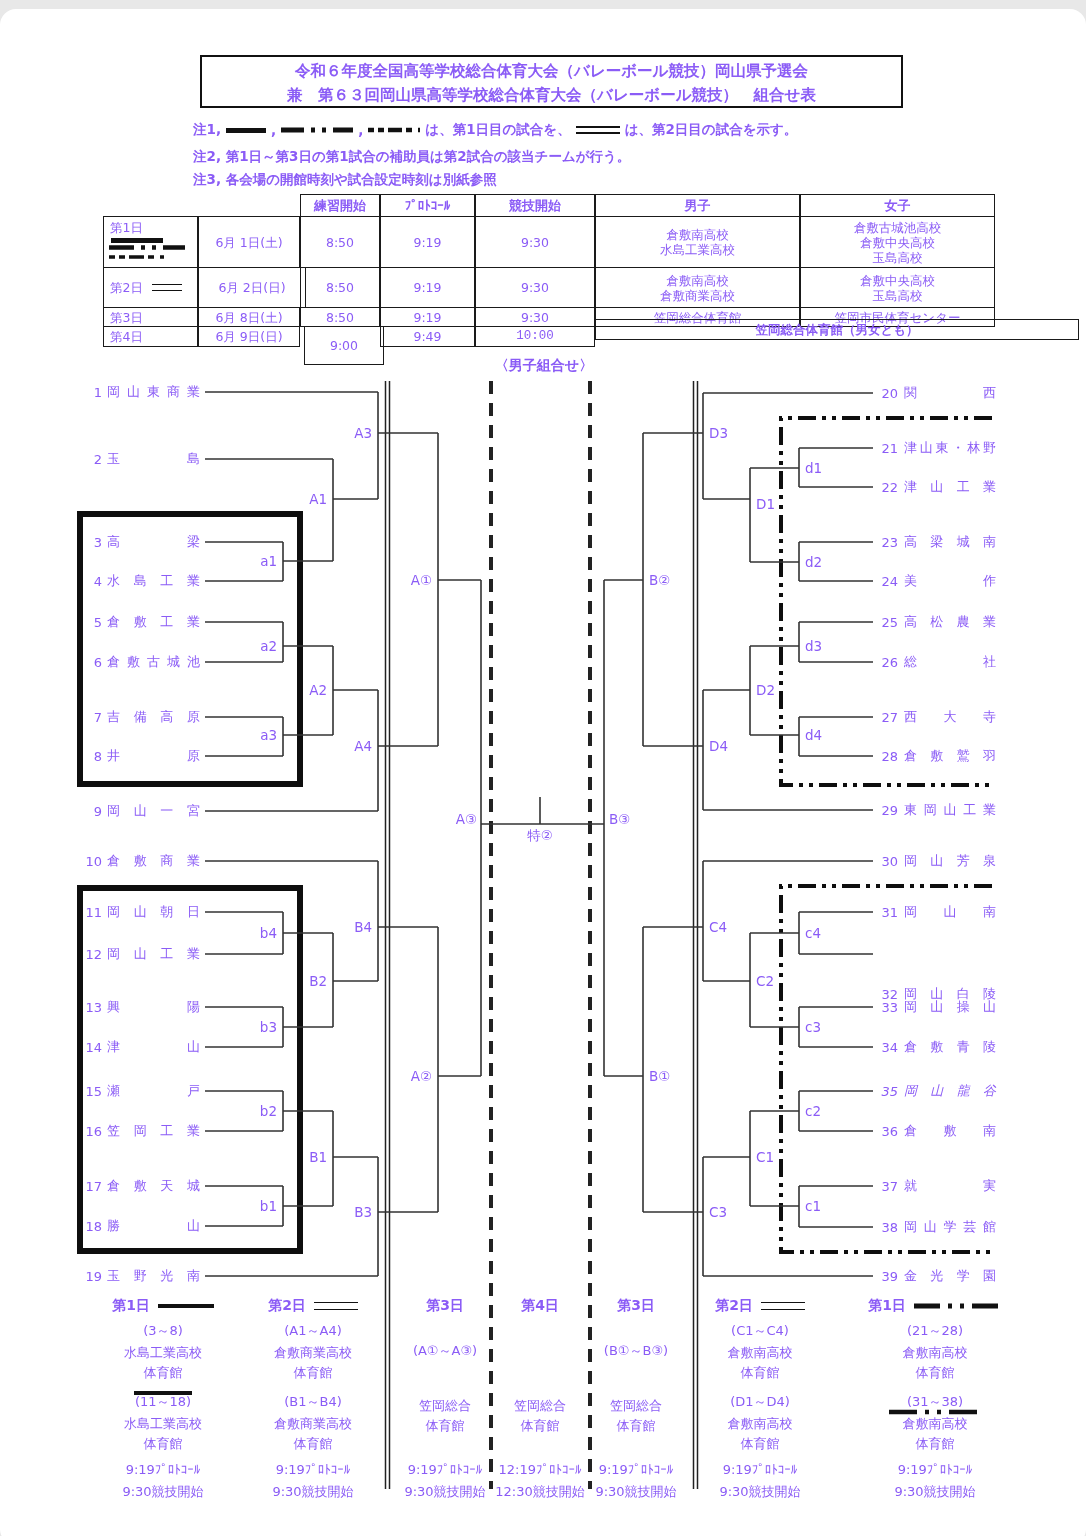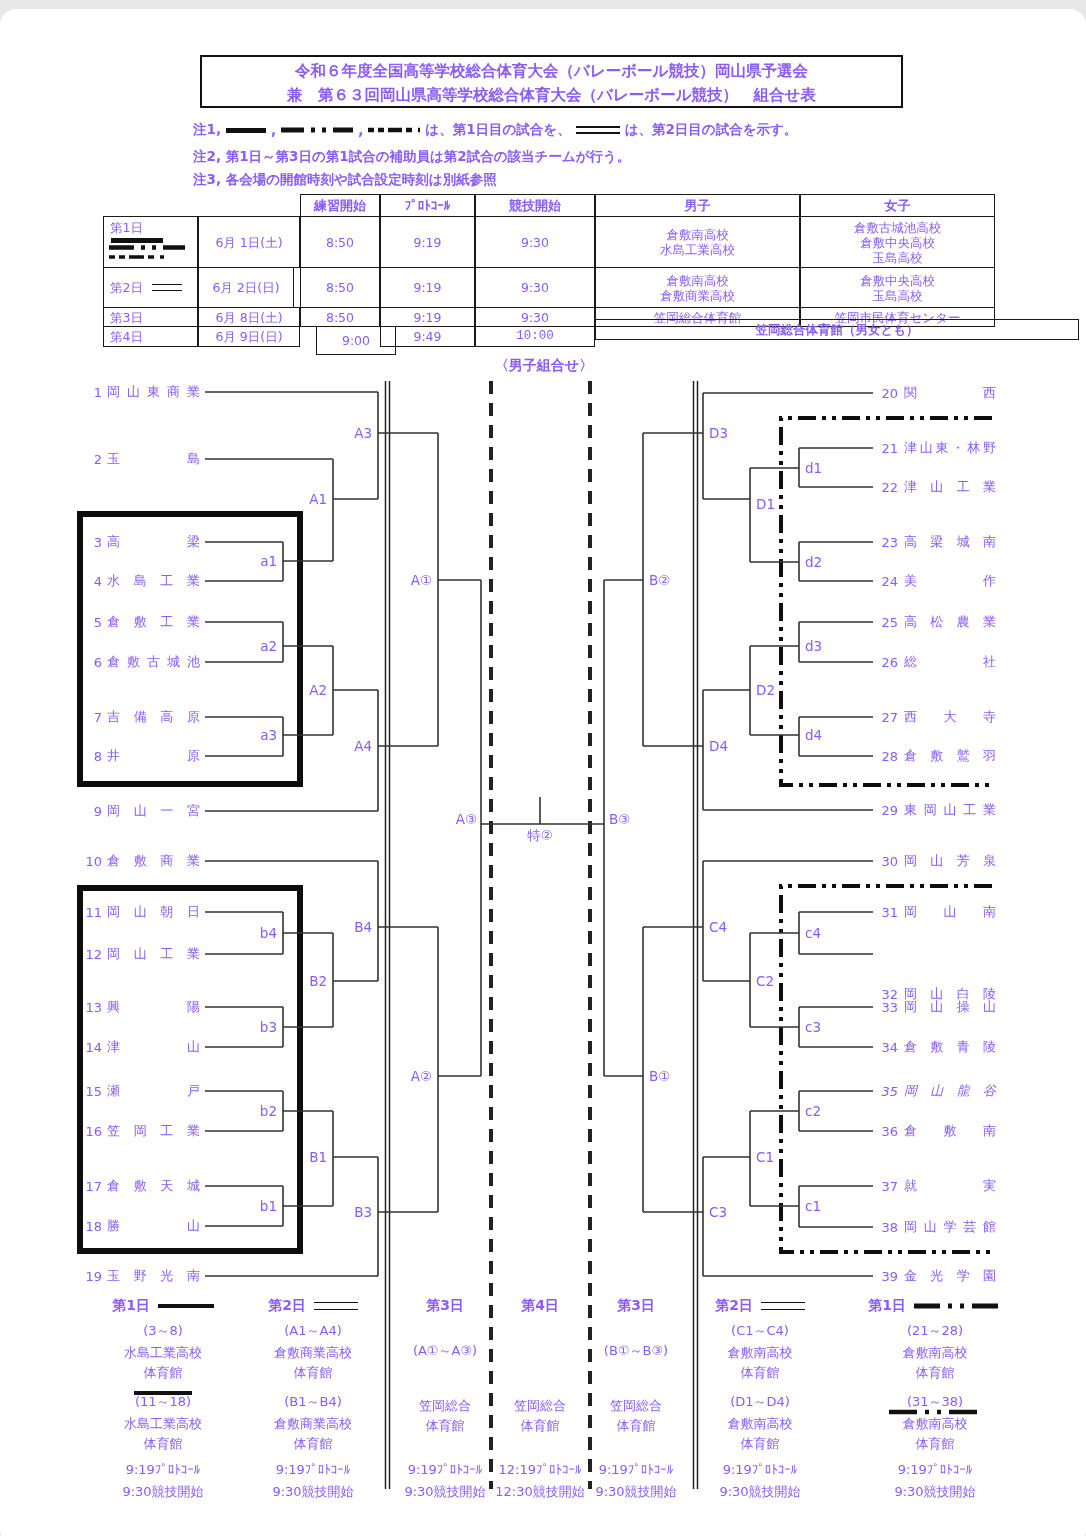--- a/index.html
+++ b/index.html
@@ -158,21 +158,21 @@
     <div class="tcell" style="left:595px;top:207px;width:205px;height:52px;">倉敷南高校
 水島工業高校</div>
     <div class="tcell" style="left:800px;top:207px;width:195px;height:52px;">倉敷古城池高校
 倉敷中央高校
 玉島高校</div>
 
     <div class="tcell left-al day2" style="left:103px;top:258px;width:95px;height:41px;">
       <span>第2日</span>
       <span style="display:inline-block;width:30px;height:7px;border-top:1.6px solid #111;border-bottom:1.6px solid #111;"></span>
     </div>
-    <div class="tcell" style="left:198px;top:258px;width:96px;height:41px;">6月 2日(日)</div>
+    <div class="tcell" style="left:198px;top:258px;width:108px;height:41px;">6月 2日(日)</div>
     <div class="tcell" style="left:300px;top:258px;width:80px;height:41px;">8:50</div>
     <div class="tcell" style="left:380px;top:258px;width:95px;height:41px;">9:19</div>
     <div class="tcell" style="left:475px;top:258px;width:120px;height:41px;">9:30</div>
     <div class="tcell" style="left:595px;top:258px;width:205px;height:41px;">倉敷南高校
 倉敷商業高校</div>
     <div class="tcell" style="left:800px;top:258px;width:195px;height:41px;">倉敷中央高校
 玉島高校</div>
 
     <div class="tcell left-al day2" style="left:103px;top:298px;width:95px;height:20px;">
       <span>第3日</span>
@@ -181,21 +181,21 @@
     <div class="tcell" style="left:300px;top:298px;width:80px;height:20px;">8:50</div>
     <div class="tcell" style="left:380px;top:298px;width:95px;height:20px;">9:19</div>
     <div class="tcell" style="left:475px;top:298px;width:120px;height:20px;">9:30</div>
     <div class="tcell" style="left:595px;top:298px;width:205px;height:20px;">笠岡総合体育館</div>
     <div class="tcell" style="left:800px;top:298px;width:195px;height:20px;">笠岡市民体育センター</div>
 
     <div class="tcell left-al day2" style="left:103px;top:317px;width:95px;height:21px;">
       <span>第4日</span>
     </div>
     <div class="tcell" style="left:198px;top:317px;width:102px;height:21px;">6月 9日(日)</div>
-    <div class="tcell" style="left:316px;top:317px;width:80px;height:29px;">9:00</div>
+    <div class="tcell" style="left:304px;top:317px;width:80px;height:39px;">9:00</div>
     <div class="tcell" style="left:380px;top:317px;width:95px;height:21px;">9:49</div>
     <div class="tcell" style="left:475px;top:317px;width:120px;height:21px;font-family:Liberation Mono, monospace;">10:00</div>
     <div class="tcell" style="left:595px;top:310px;width:484px;height:21px;font-weight:bold;">笠岡総合体育館（男女とも）</div>
   </div>
 
   <div class="abs" id="bracket-heading">〈男子組合せ〉</div>
 
   <div>
 
       <div class="trow left" style="top: 374px;">

